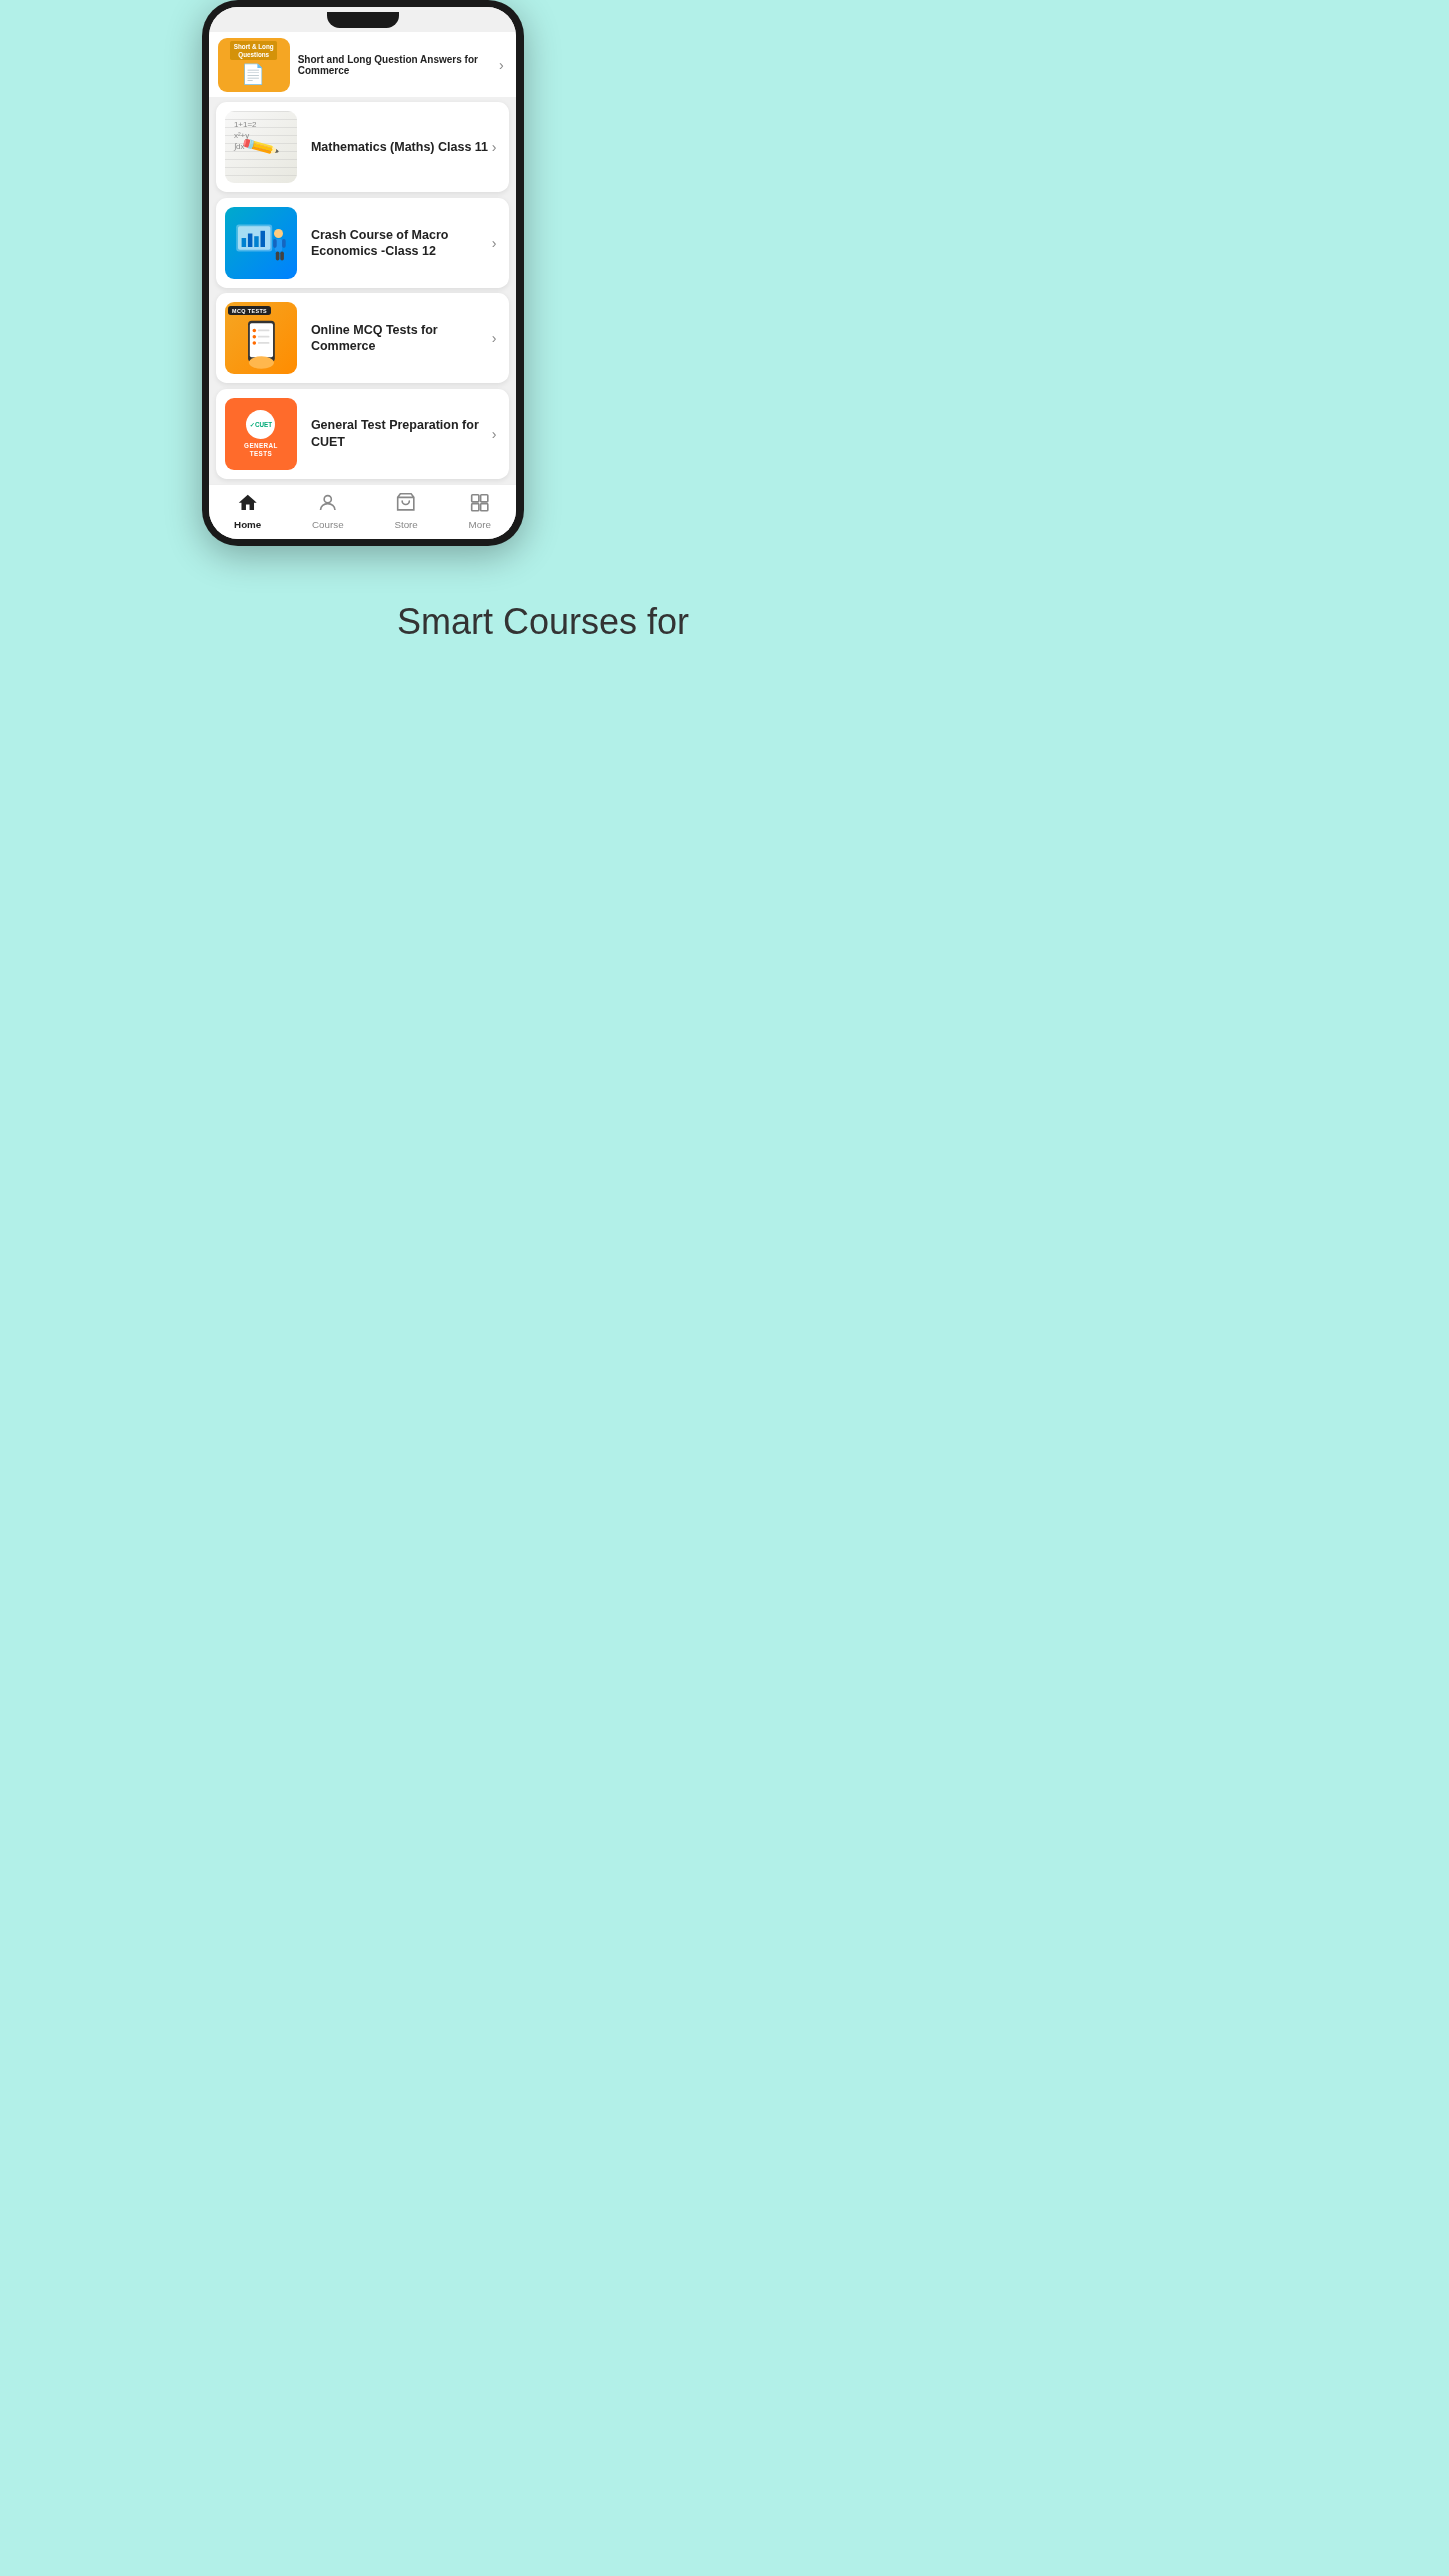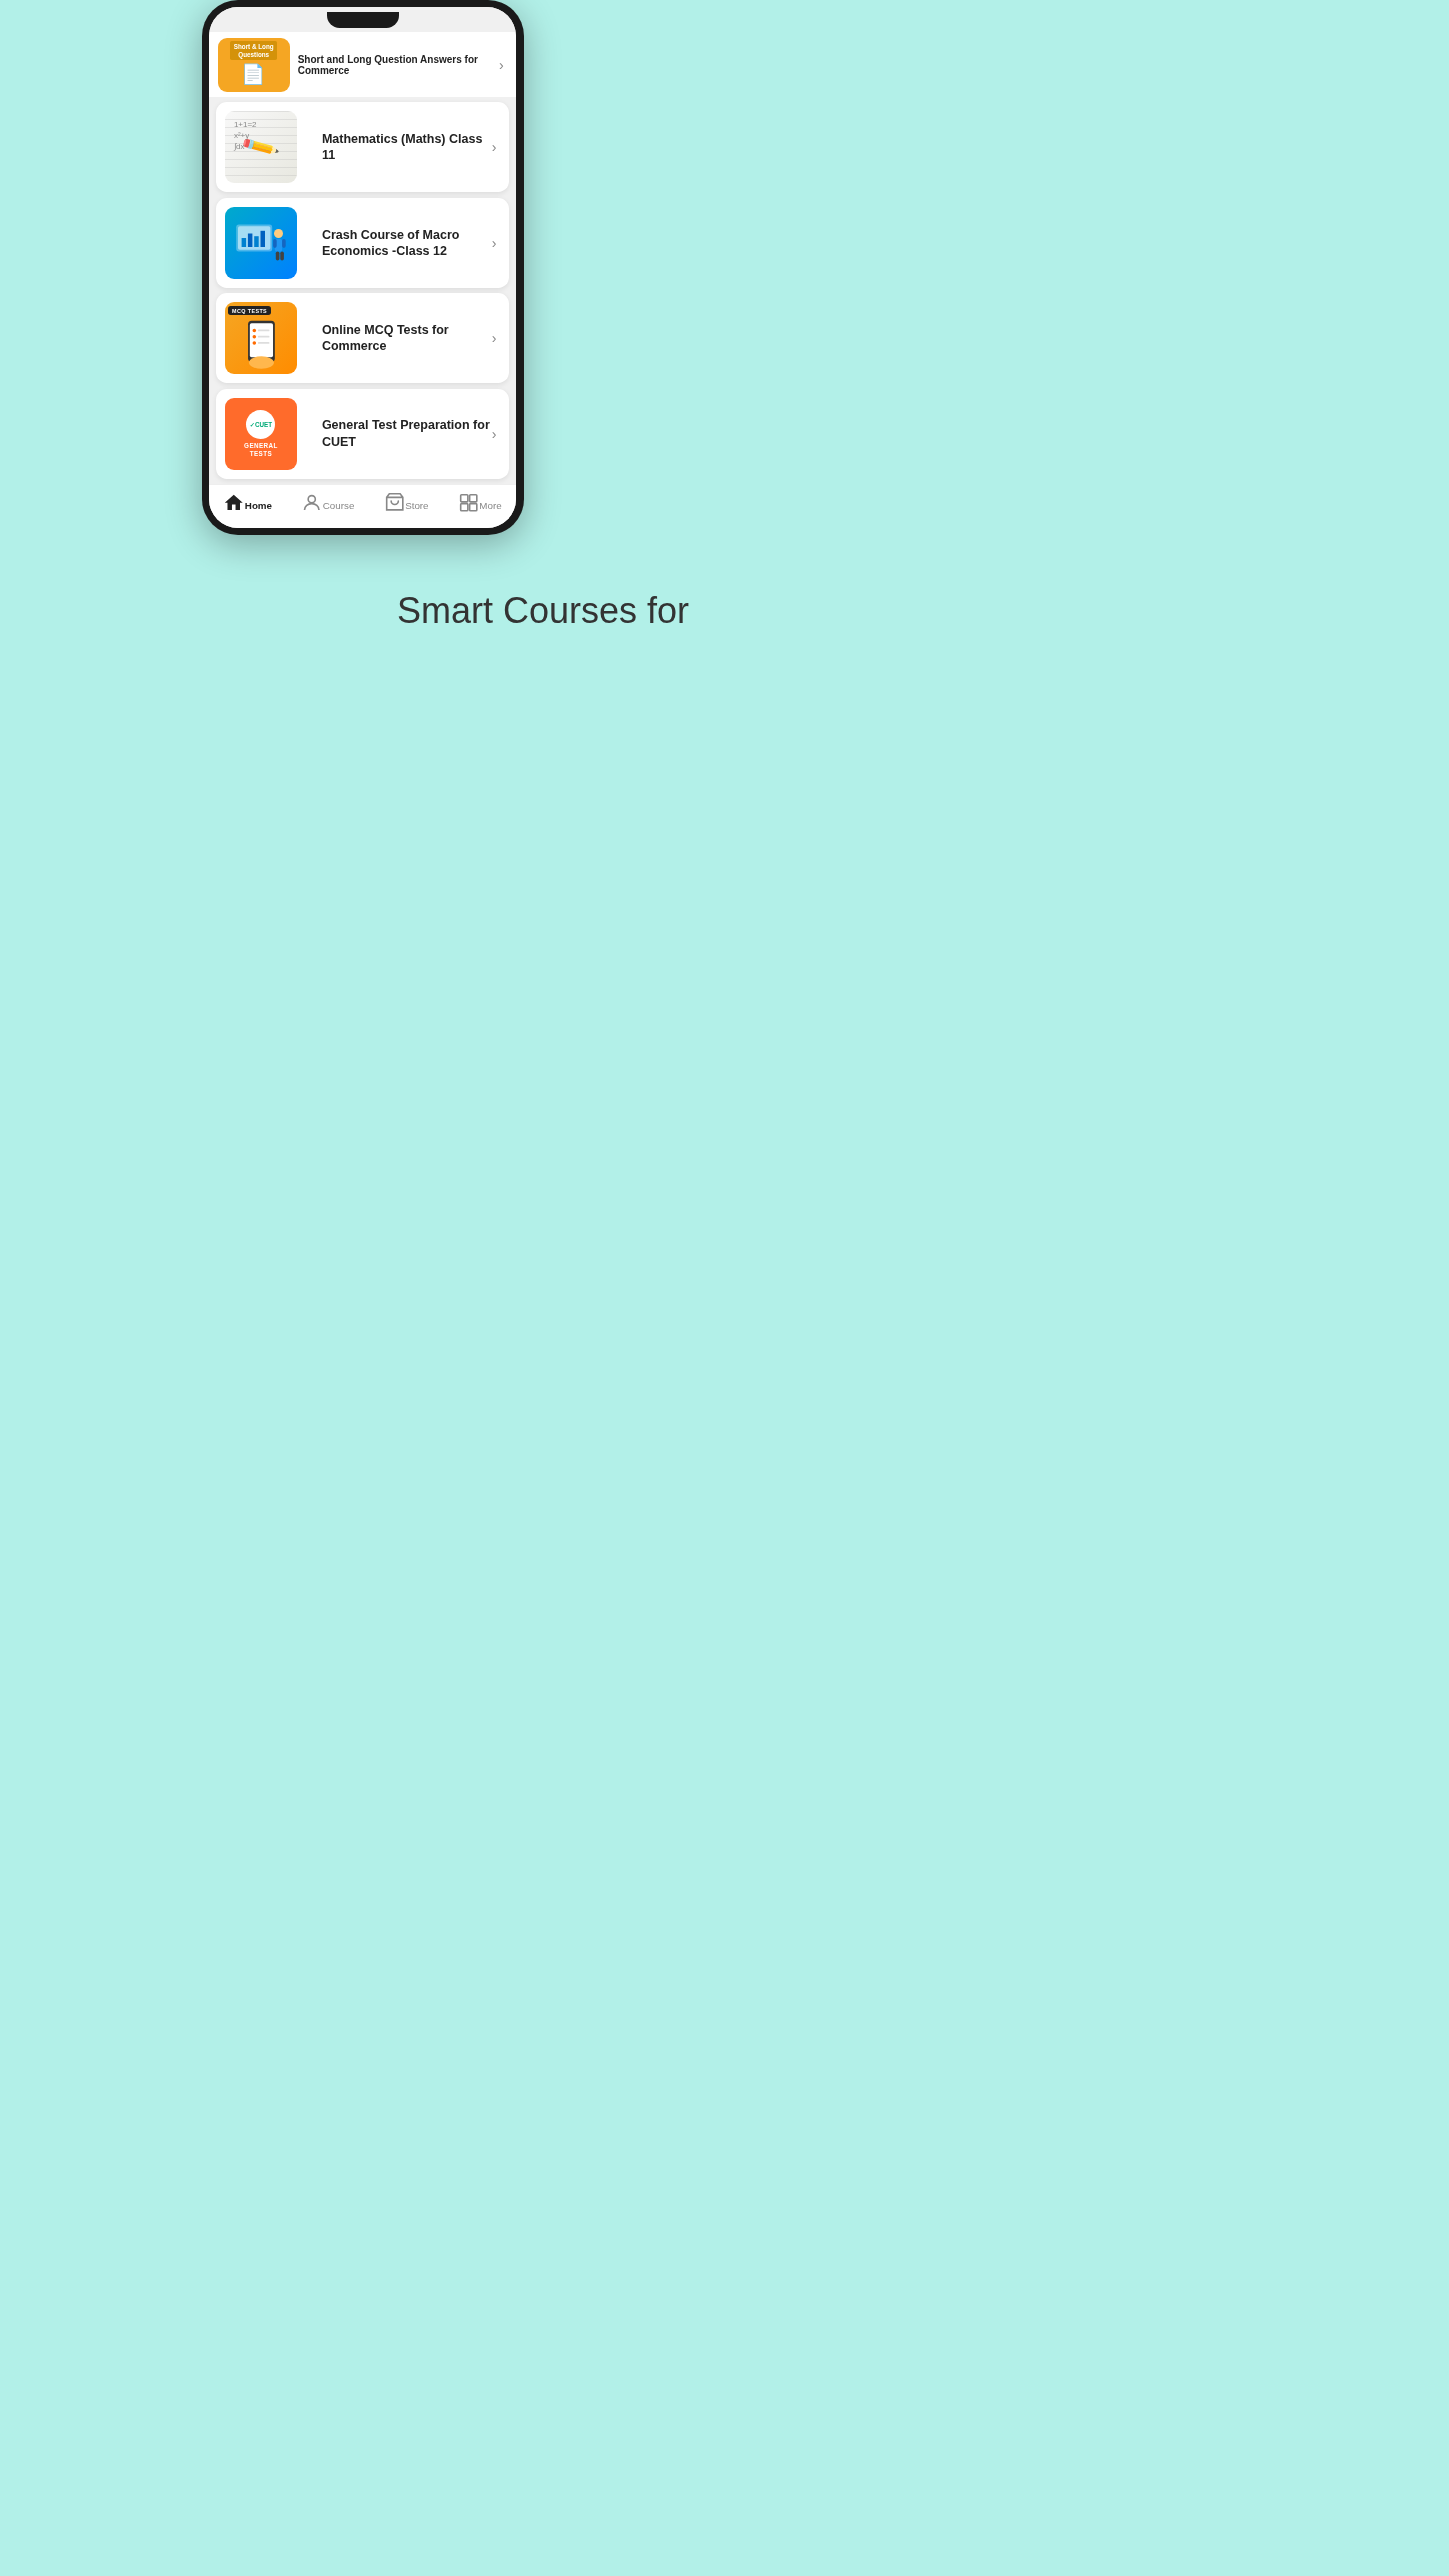--- a/index.html
+++ b/index.html
@@ -135,40 +135,40 @@
       font-size: 6.3px;
       font-weight: 800;
       letter-spacing: 0.4px;
       margin-top: 3.6px;
       text-align: center;
       line-height: 1.2;
     }
 
     .list-item-text {
       flex: 1;
-      padding-left: 25px;
+      padding-left: 14px;
       font-size: 12.5px;
       font-weight: 600;
       color: #222;
       line-height: 1.3;
     }
 
     
     .bottom-nav {
       background: white;
       display: flex;
       justify-content: space-around;
       padding: 7.2px 0 9px 0;
       border-top: 0.9px solid #eee;
       margin-top: 5.4px;
     }
 
     .nav-item {
       display: flex;
-      flex-direction: row;
+      flex-direction: column;
       align-items: center;
       gap: 0;
       cursor: pointer;
     }
 
     .nav-icon {
       font-size: 19.7px;
       color: #888;
     }
 

